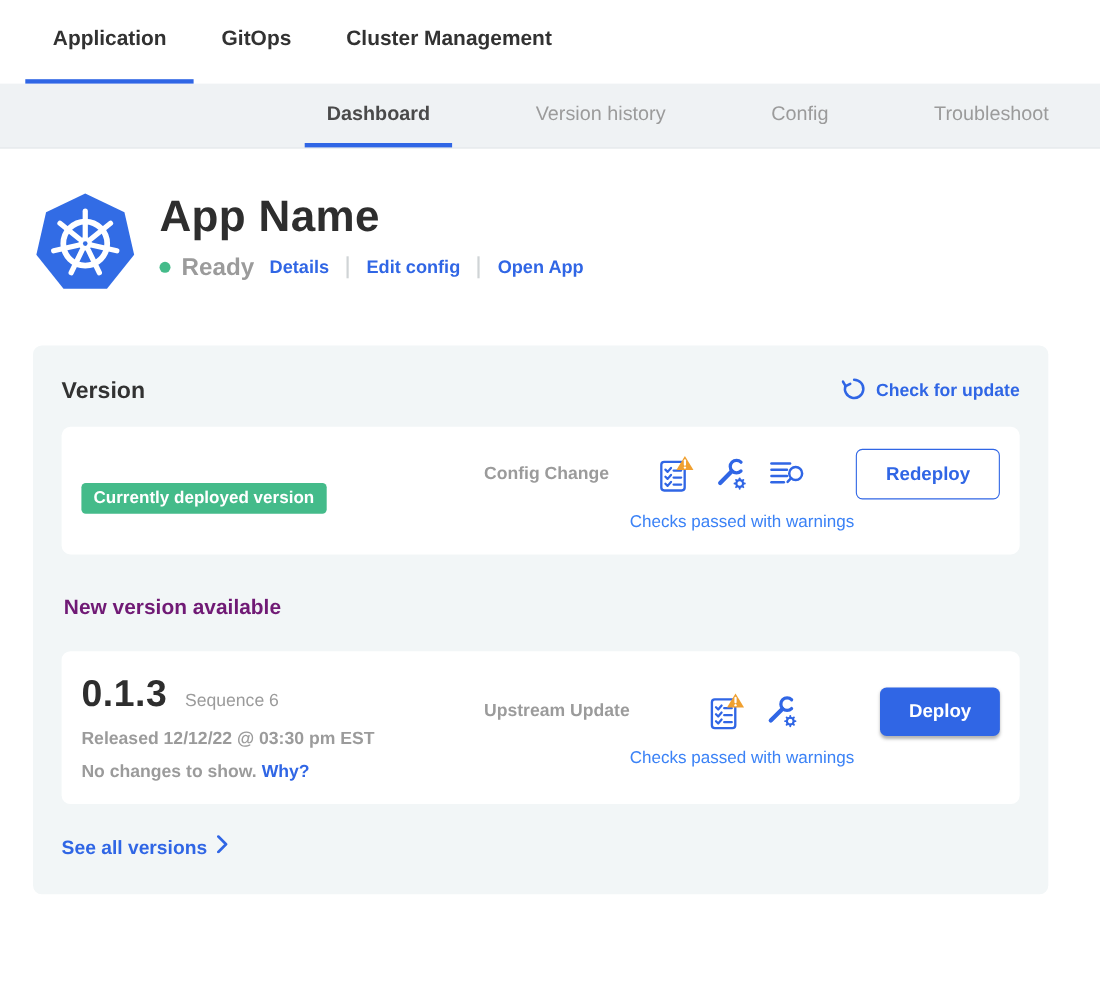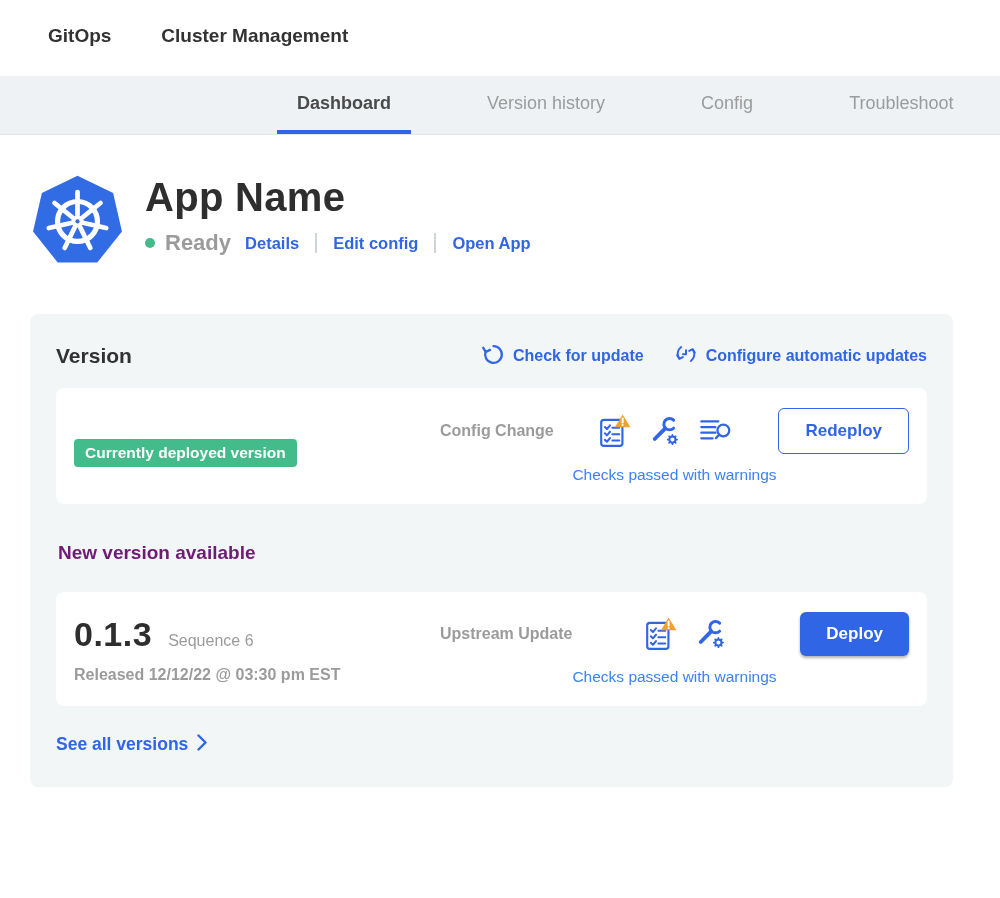--- a/index.html
+++ b/index.html
@@ -70,20 +70,21 @@
 
   .new-heading { margin:38px 0 28px 2px; font-size:19px; font-weight:700; color:#701a75; }
 
   .see-all { margin-top:28px; display:flex; align-items:center; gap:9px; }
   .see-all a { font-size:17.5px; font-weight:700; color:#3066e5; text-decoration:none; cursor:pointer; }
 </style>
 </head>
 <body>
 
 <nav class="topnav">
+  <div class="tab active">Application</div>
   <div class="tab">GitOps</div>
   <div class="tab">Cluster Management</div>
 </nav>
 
 <nav class="subnav">
   <div class="tab active">Dashboard</div>
   <div class="tab">Version history</div>
   <div class="tab">Config</div>
   <div class="tab">Troubleshoot</div>
 </nav>
@@ -127,32 +128,20 @@
     <div class="actions">
       <a class="action-link">
         <span>
           <svg width="23" height="23" viewBox="0 0 22 22" fill="none" stroke="#3066e5" stroke-width="2.2" stroke-linecap="round" stroke-linejoin="round">
             <path d="M11 3 A 8 8 0 1 1 3.48 8.26"></path>
             <path d="M1.2 4.6 L3.6 8.6 L7.6 6.6"></path>
           </svg>
         </span>
         <span>Check for update</span>
       </a>
-      <a class="action-link">
-        <span>
-          <svg width="24" height="24" viewBox="0 0 24 24" fill="none" stroke="#3066e5" stroke-width="2" stroke-linecap="round" stroke-linejoin="round">
-            <path d="M5.2 16.5 A 8.2 8.2 0 0 1 7.2 5"></path>
-            <path d="M18.8 7.5 A 8.2 8.2 0 0 1 16.8 19"></path>
-            <path d="M3.2 13.2 L5.3 16.8 L8.8 15.1"></path>
-            <path d="M20.8 10.8 L18.7 7.2 L15.2 8.9"></path>
-            <path d="M12 8.2 L12 12.2 L9 12.2"></path>
-          </svg>
-        </span>
-        <span>Configure automatic updates</span>
-      </a>
     </div>
   </div>
 
   <div class="vcard">
     <div class="vleft">
       <span class="badge">Currently deployed version</span>
     </div>
     <div class="vright">
       <span class="source">Config Change</span>
       <div class="icon-row">
@@ -209,20 +198,24 @@
 
   <h3 class="new-heading">New version available</h3>
 
   <div class="vcard">
     <div class="vleft">
       <div class="vrow">
         <span class="vnum">0.1.3</span>
         <span class="seq">Sequence 6</span>
       </div>
       <div class="meta">Released 12/12/22 @ 03:30 pm EST</div>
+      <div class="meta">
+        <span>No changes to show.</span>
+        <a class="why">Why?</a>
+      </div>
     </div>
     <div class="vright">
       <span class="source">Upstream Update</span>
       <div class="icon-row">
         <span>
           <svg width="32" height="34" viewBox="0 0 30 32" fill="none">
             <rect x="2" y="5.5" width="20" height="24.5" rx="2.5" stroke="#3066e5" stroke-width="2"></rect>
             <g stroke="#3066e5" stroke-width="1.9" stroke-linecap="round" stroke-linejoin="round">
               <path d="M5.5 12.2 l1.9 1.9 2.9-3.4"></path>
                 <line x1="12.5" y1="13" x2="19" y2="13"></line>

